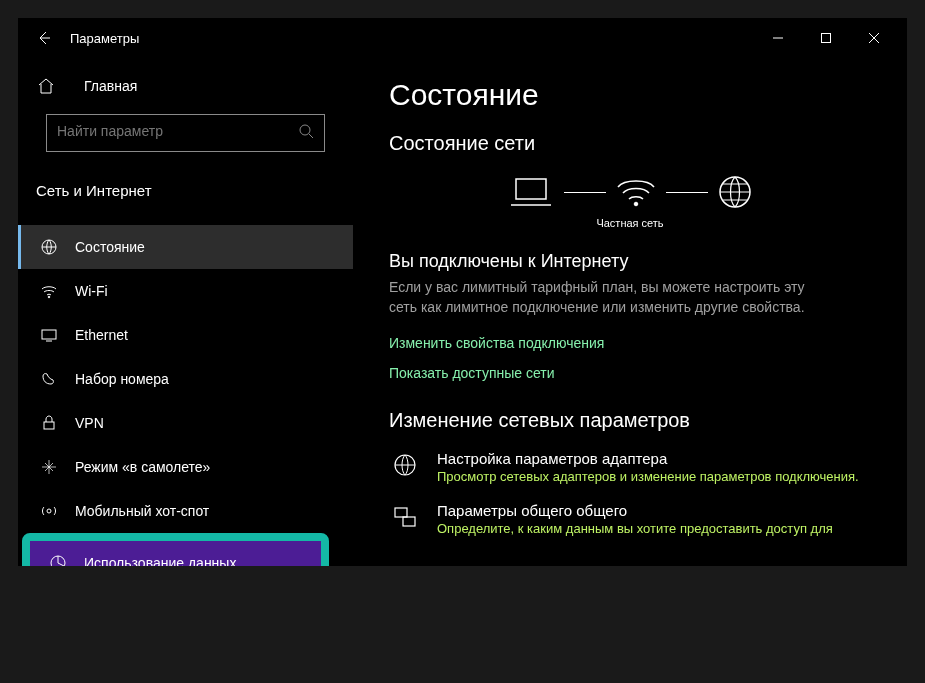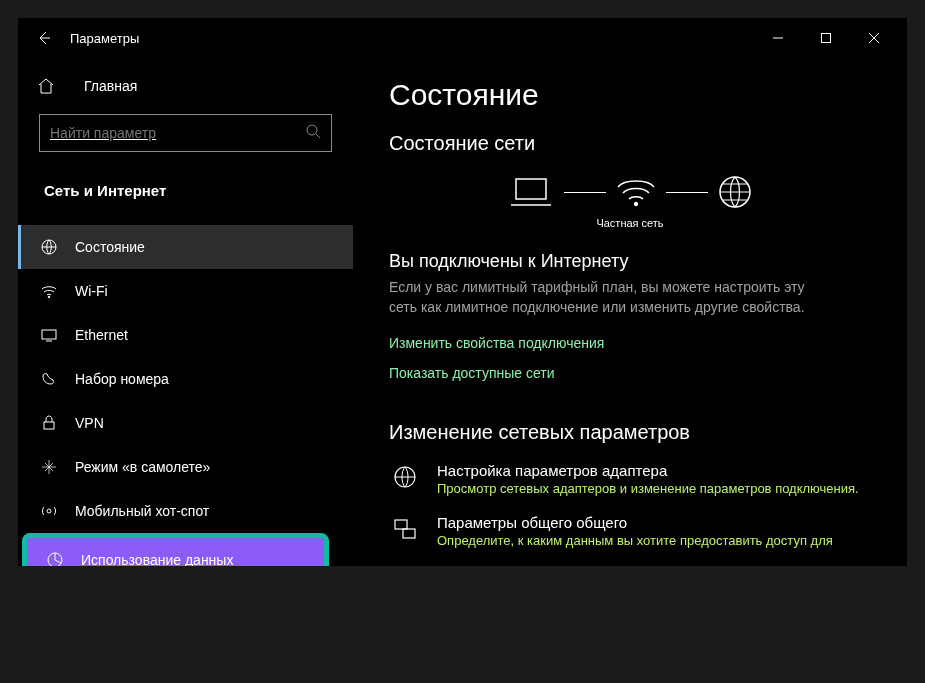--- a/index.html
+++ b/index.html
@@ -6,39 +6,39 @@
     body { background: #1a1a1a; color: #fff; width: 925px; height: 683px; overflow: hidden; position: relative; }
     .window { background: #000; margin: 18px; height: 548px; display: flex; flex-direction: column; position: relative; }
     .titlebar { display: flex; align-items: center; height: 40px; padding: 0 10px; }
     .back-btn { width: 32px; height: 32px; display: flex; align-items: center; justify-content: center; cursor: pointer; color: #fff; }
     .title { font-size: 13px; margin-left: 10px; flex: 1; }
     .win-controls { display: flex; gap: 2px; }
     .win-btn { width: 46px; height: 32px; display: flex; align-items: center; justify-content: center; cursor: pointer; color: #fff; }
     .content { display: flex; flex: 1; overflow: hidden; }
     .sidebar { width: 335px; padding: 10px 0; overflow-y: auto; }
     .home-link { display: flex; align-items: center; padding: 8px 18px; gap: 28px; cursor: pointer; font-size: 14px; margin-bottom: 10px; }
-    .search-box { margin: 8px 21px 18px; border: 1px solid #8a8a8a; display: flex; align-items: center; padding: 8px 10px; position: relative; text-decoration: underline; }
+    .search-box { margin: 8px 28px 18px; border: 1px solid #8a8a8a; display: flex; align-items: flex-start; padding: 8px 10px; position: relative; }
     .search-box input { background: transparent; border: none; outline: none; color: #888; font-size: 14px; flex: 1; }
     .search-box .sicon { color: #888; }
-    .category { padding: 12px 26px; font-size: 15px; font-weight: 700; margin-bottom: 14px; }
+    .category { padding: 12px 18px; font-size: 15px; font-weight: 400; margin-bottom: 14px; }
     .nav-item { display: flex; align-items: center; padding: 12px 18px; gap: 16px; cursor: pointer; font-size: 14px; border-left: 3px solid transparent; }
     .nav-item.active { background: #2d2d2d; border-left: 3px solid #76b9ed; }
-    .nav-item.highlighted { background: #8b5cf6; border: 5px solid #14b8a6; border-radius: 8px; margin: 0 24px 0 4px; }
+    .nav-item.highlighted { background: #4c1d95; border: 8px solid #14b8a6; border-radius: 8px; margin: 0 24px 0 4px; }
     .nav-icon { width: 20px; height: 20px; display: flex; align-items: center; justify-content: center; flex-shrink: 0; }
     .main { flex: 1; padding: 20px 36px; overflow-y: auto; }
     .page-title { font-size: 30px; font-weight: 300; margin-bottom: 20px; }
     .section-title { font-size: 20px; font-weight: 400; margin-bottom: 18px; }
     .net-diagram { display: flex; align-items: center; justify-content: center; gap: 8px; margin: 12px 0 6px; }
     .net-icon { display: flex; align-items: center; justify-content: center; }
     .net-line { width: 42px; height: 1px; background: #fff; }
     .net-label { text-align: center; font-size: 11px; margin-bottom: 22px; }
     .status-title { font-size: 18px; font-weight: 400; margin-bottom: 6px; }
     .status-desc { font-size: 14px; color: #a0a0a0; line-height: 1.4; margin-bottom: 18px; max-width: 420px; }
     .link { color: #86efac; font-size: 14px; cursor: pointer; display: block; margin-bottom: 14px; }
-    .section2 { margin-top: 40px; }
+    .section2 { margin-top: 28px; }
     .option-row { display: flex; gap: 16px; margin-bottom: 16px; }
     .option-icon { width: 32px; display: flex; justify-content: center; padding-top: 2px; }
     .option-text { flex: 1; }
     .option-title { font-size: 15px; margin-bottom: 2px; }
     .option-desc { font-size: 13px; color: #bef264; line-height: 1.3; }
     svg { stroke: currentColor; fill: none; }
   </style>
 </head>
 <body>
 

